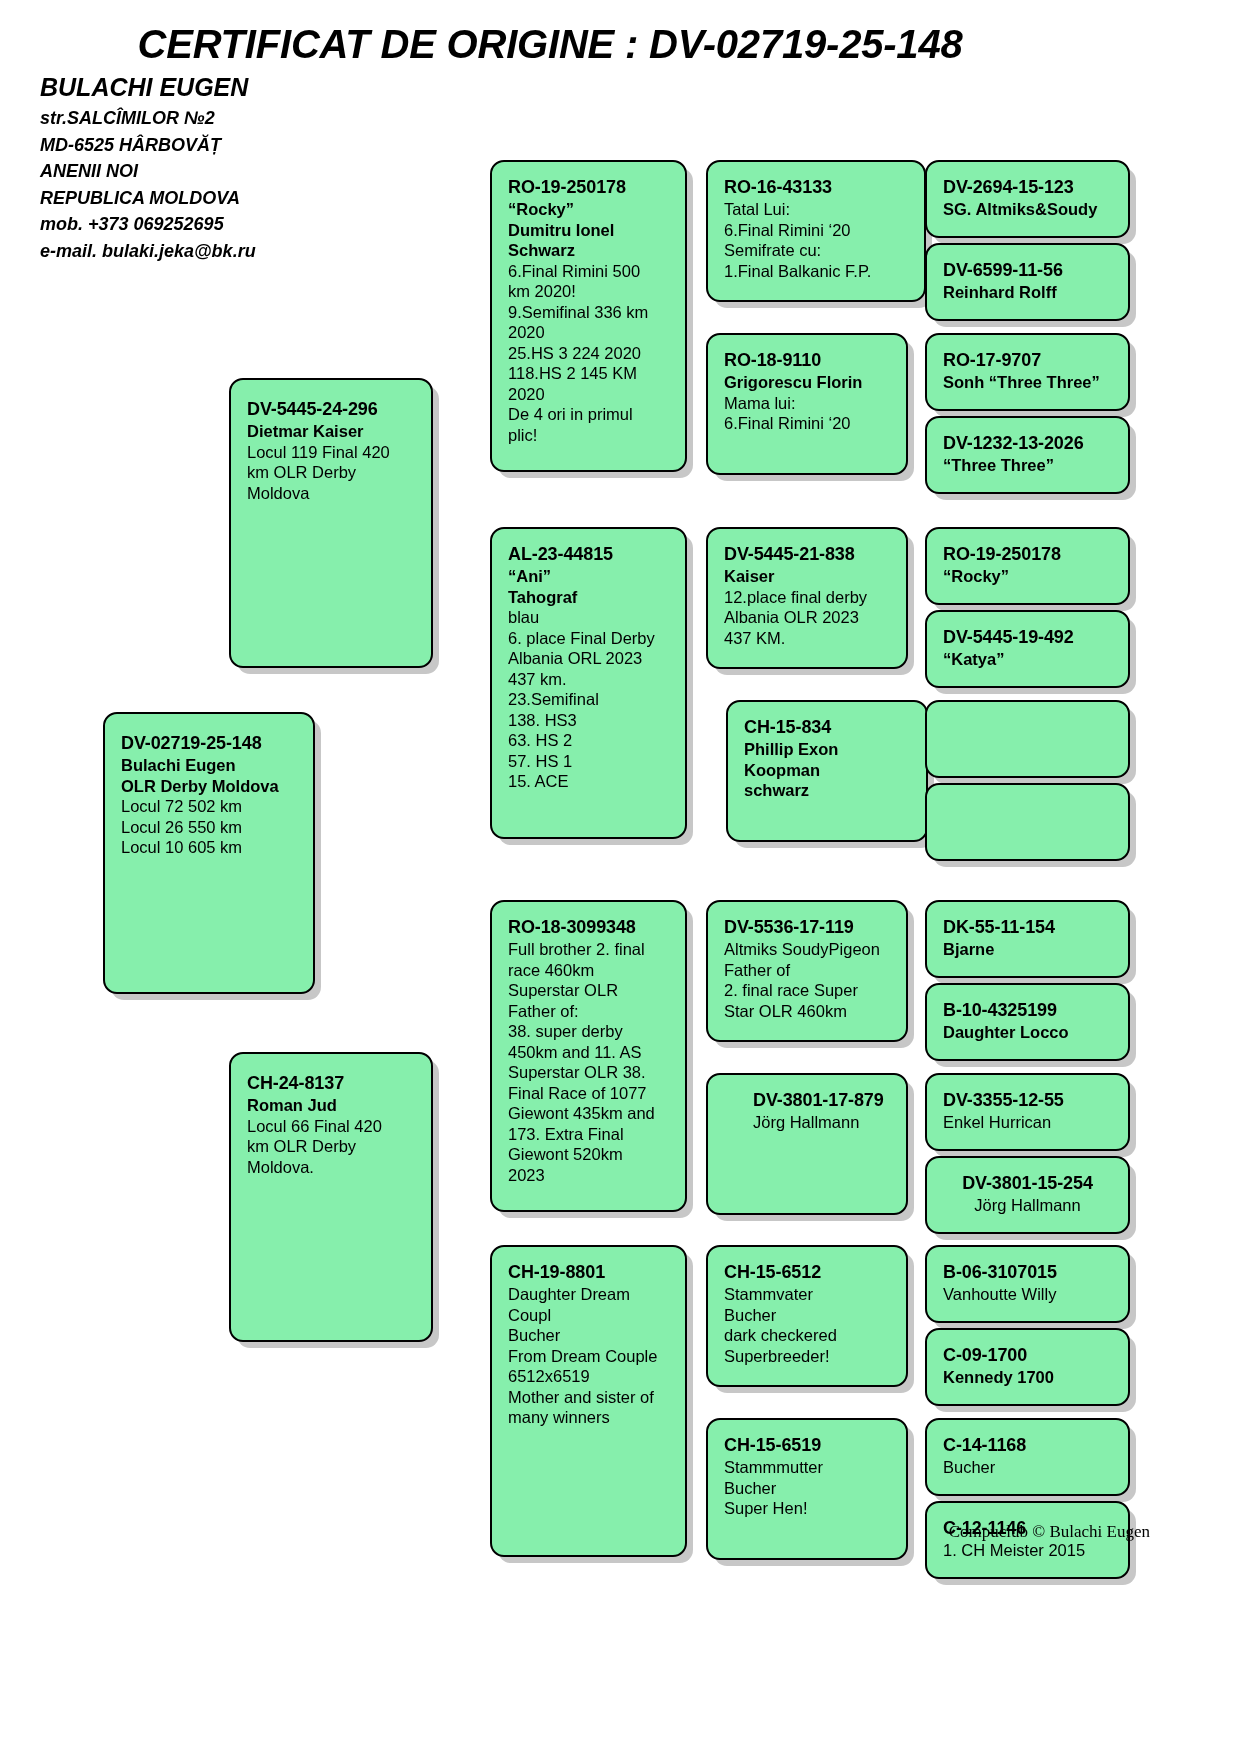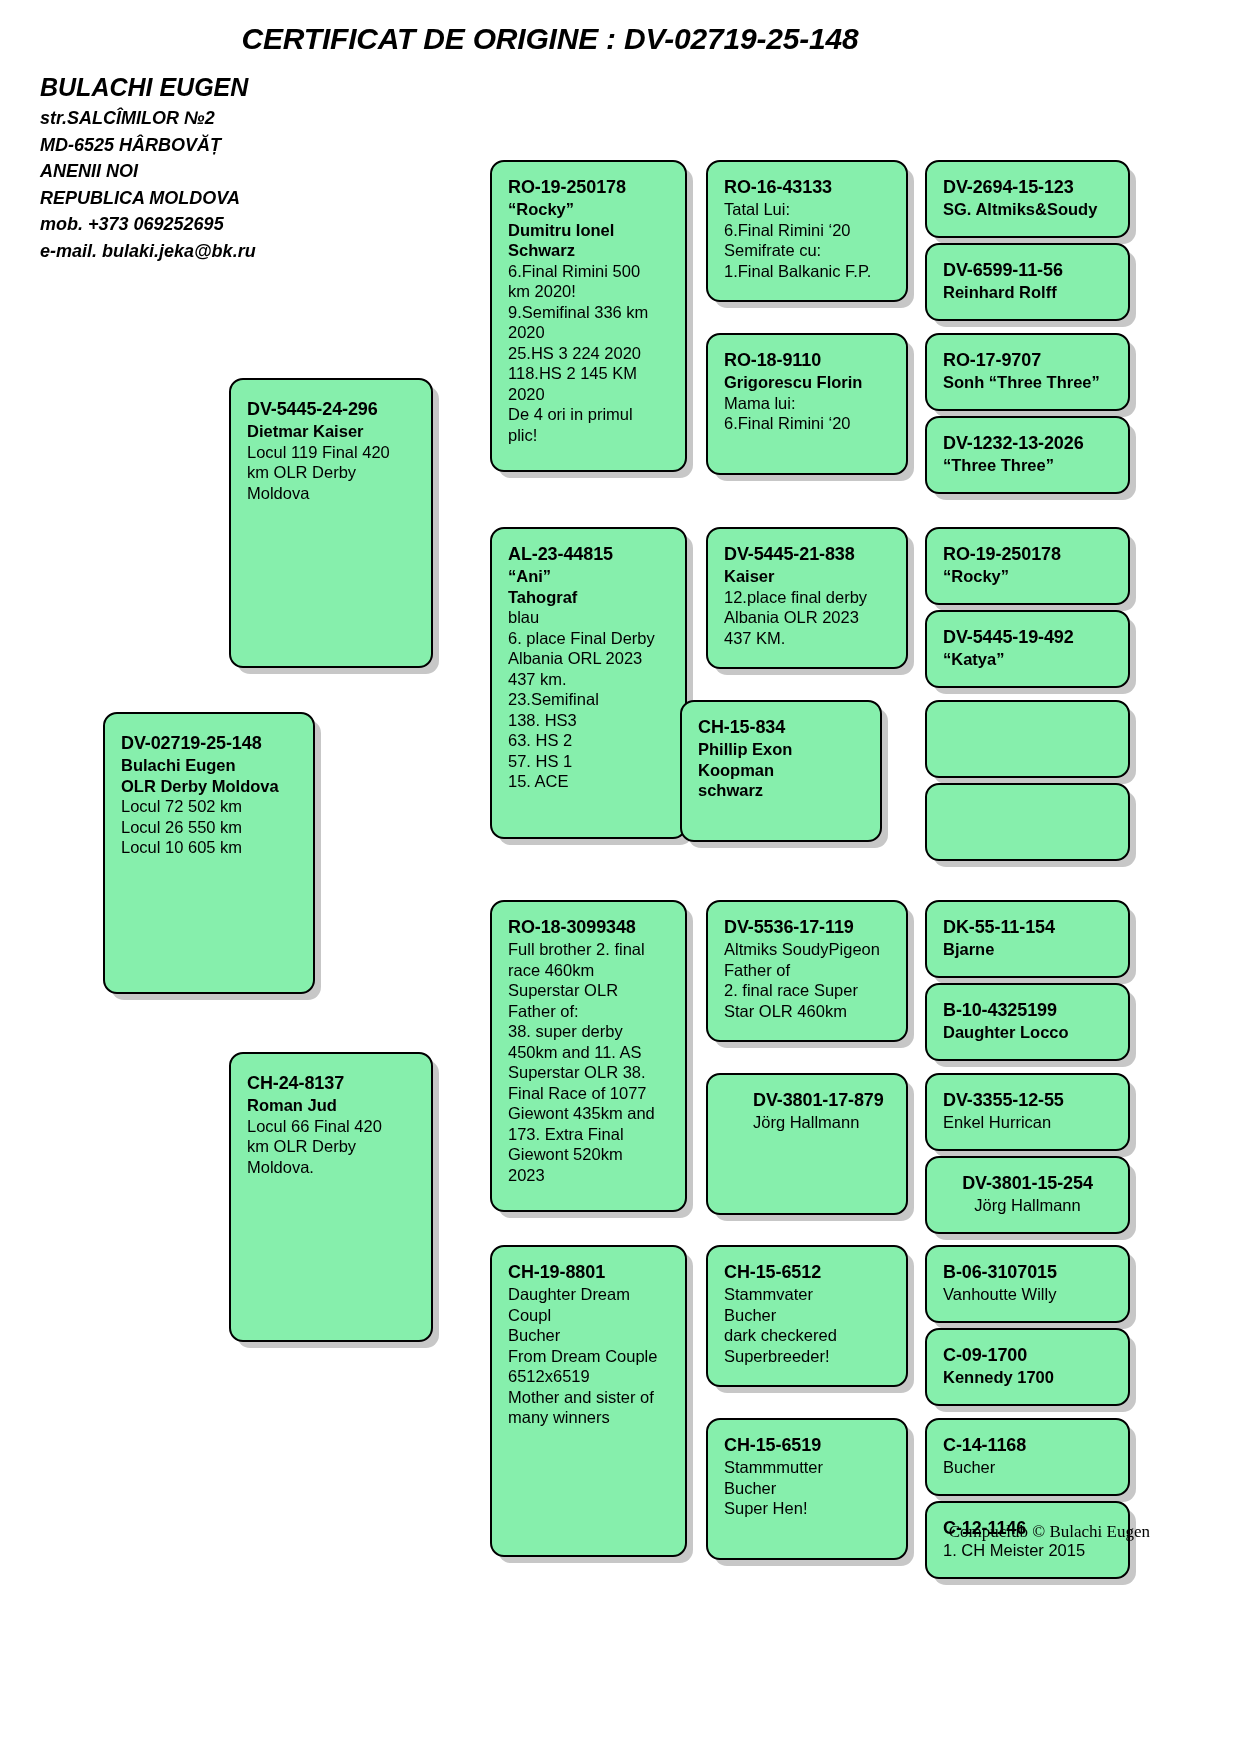--- a/index.html
+++ b/index.html
@@ -16,21 +16,21 @@
     overflow: hidden;
   }
 
   
   .cert-title {
     position: absolute;
     left: 0;
     top: 22px;
     width: 1100px;
     text-align: center;
-    font-size: 30px;
+    font-size: 40px;
     font-weight: bold;
     font-style: italic;
     letter-spacing: -0.2px;
     white-space: nowrap;
   }
 
   
   .owner-block {
     position: absolute;
     left: 40px;
@@ -174,41 +174,41 @@
     <div class="pbox" style="left: 490px; top: 1245px; width: 197px; height: 312px;">
       <div class="ln id">CH-19-8801</div>
       <div class="ln">Daughter Dream</div>
       <div class="ln">Coupl</div>
       <div class="ln">Bucher</div>
       <div class="ln">From Dream Couple</div>
       <div class="ln">6512x6519</div>
       <div class="ln">Mother and sister of</div>
       <div class="ln">many winners</div>
     </div>
-    <div class="pbox" style="left: 706px; top: 160px; width: 202px; height: 142px;">
+    <div class="pbox" style="left: 706px; top: 160px; width: 220px; height: 142px;">
       <div class="ln id">RO-16-43133</div>
       <div class="ln">Tatal Lui:</div>
       <div class="ln">6.Final Rimini ‘20</div>
       <div class="ln">Semifrate cu:</div>
       <div class="ln">1.Final Balkanic F.P.</div>
     </div>
     <div class="pbox" style="left: 706px; top: 333px; width: 202px; height: 142px;">
       <div class="ln id">RO-18-9110</div>
       <div class="ln b">Grigorescu Florin</div>
       <div class="ln">Mama lui:</div>
       <div class="ln">6.Final Rimini ‘20</div>
     </div>
     <div class="pbox" style="left: 706px; top: 527px; width: 202px; height: 142px;">
       <div class="ln id">DV-5445-21-838</div>
       <div class="ln b">Kaiser</div>
       <div class="ln">12.place final derby</div>
       <div class="ln">Albania OLR 2023</div>
       <div class="ln">437 KM.</div>
     </div>
-    <div class="pbox" style="left: 680px; top: 700px; width: 202px; height: 142px;">
+    <div class="pbox" style="left: 726px; top: 700px; width: 202px; height: 142px;">
       <div class="ln id">CH-15-834</div>
       <div class="ln b">Phillip Exon</div>
       <div class="ln b">Koopman</div>
       <div class="ln b">schwarz</div>
     </div>
     <div class="pbox" style="left: 706px; top: 900px; width: 202px; height: 142px;">
       <div class="ln id">DV-5536-17-119</div>
       <div class="ln">Altmiks SoudyPigeon</div>
       <div class="ln">Father of</div>
       <div class="ln">2. final race Super</div>

